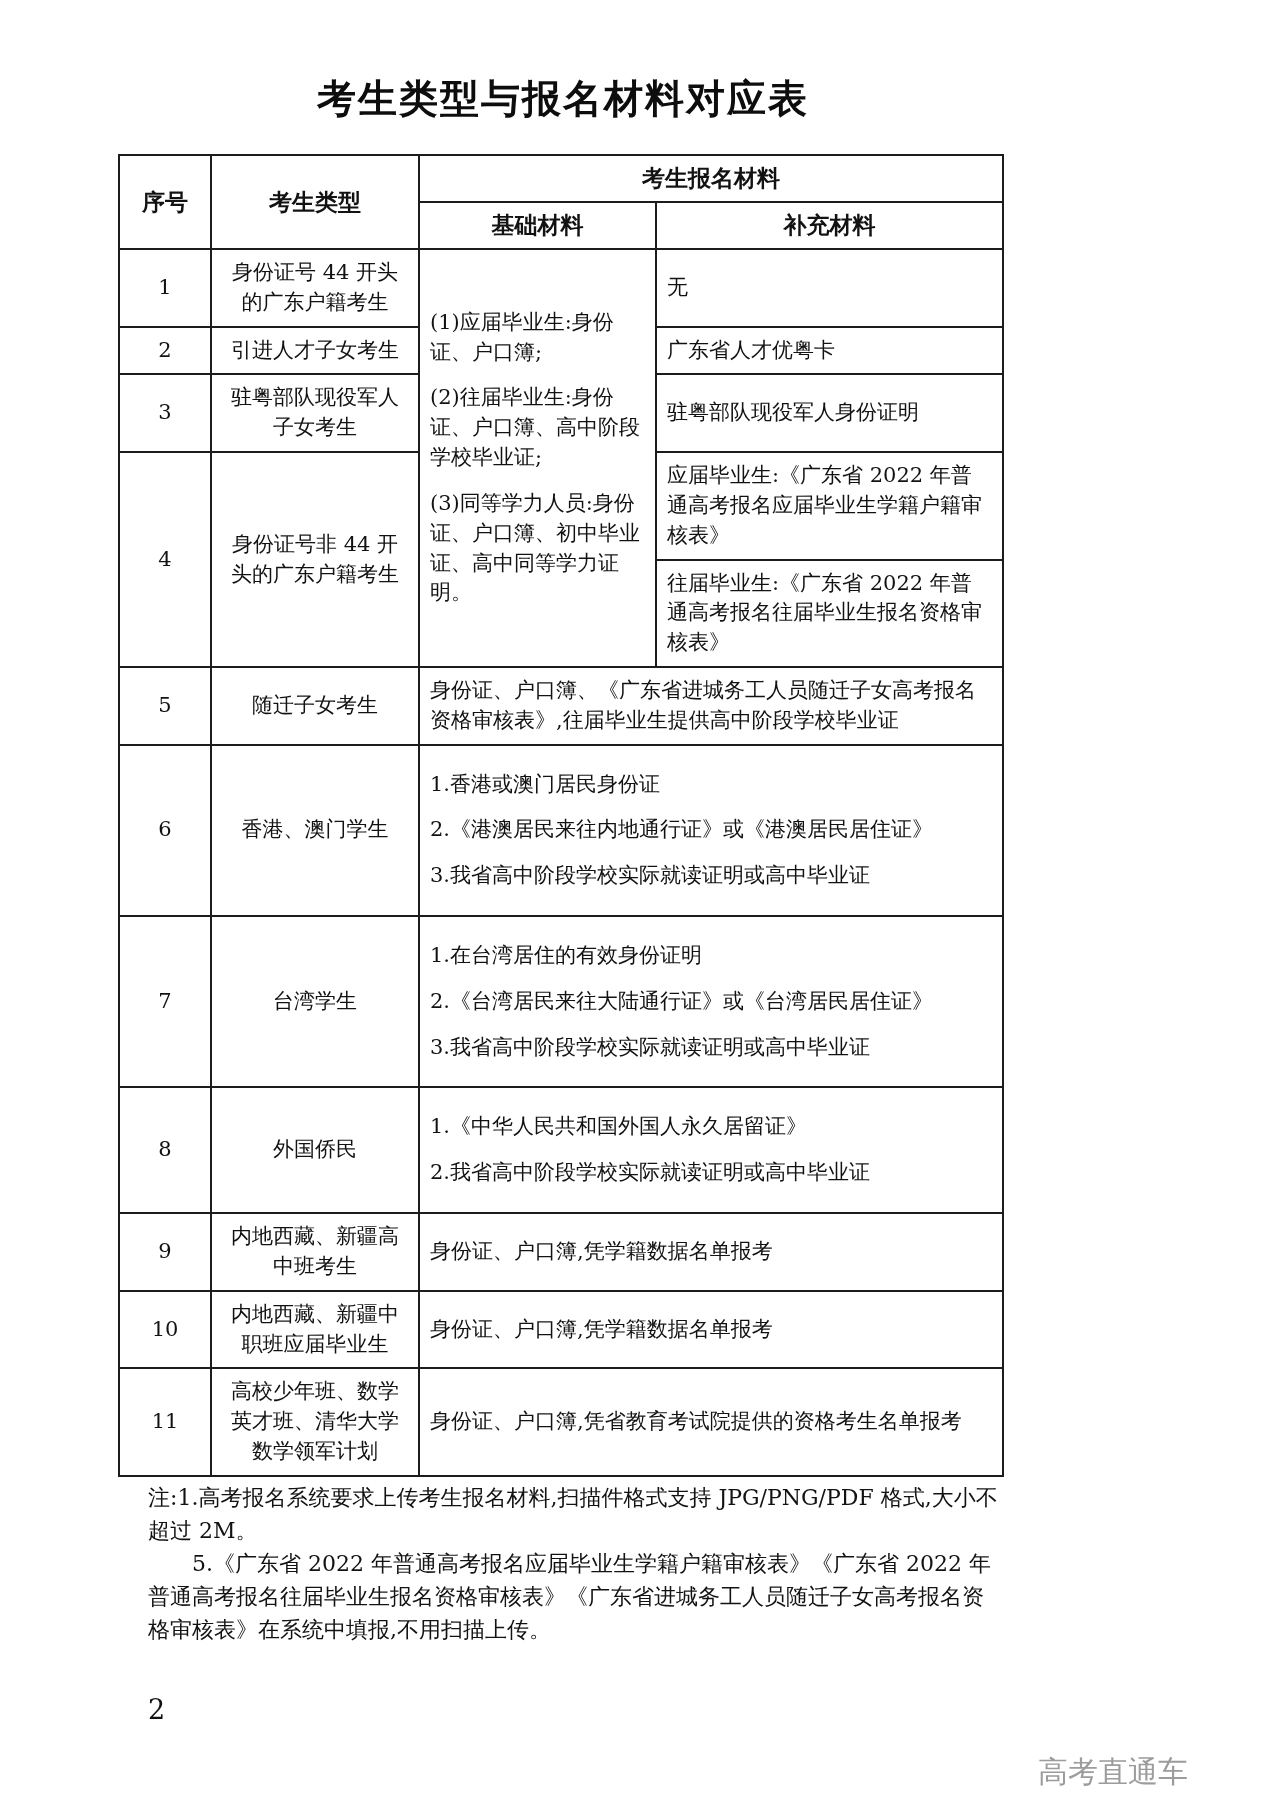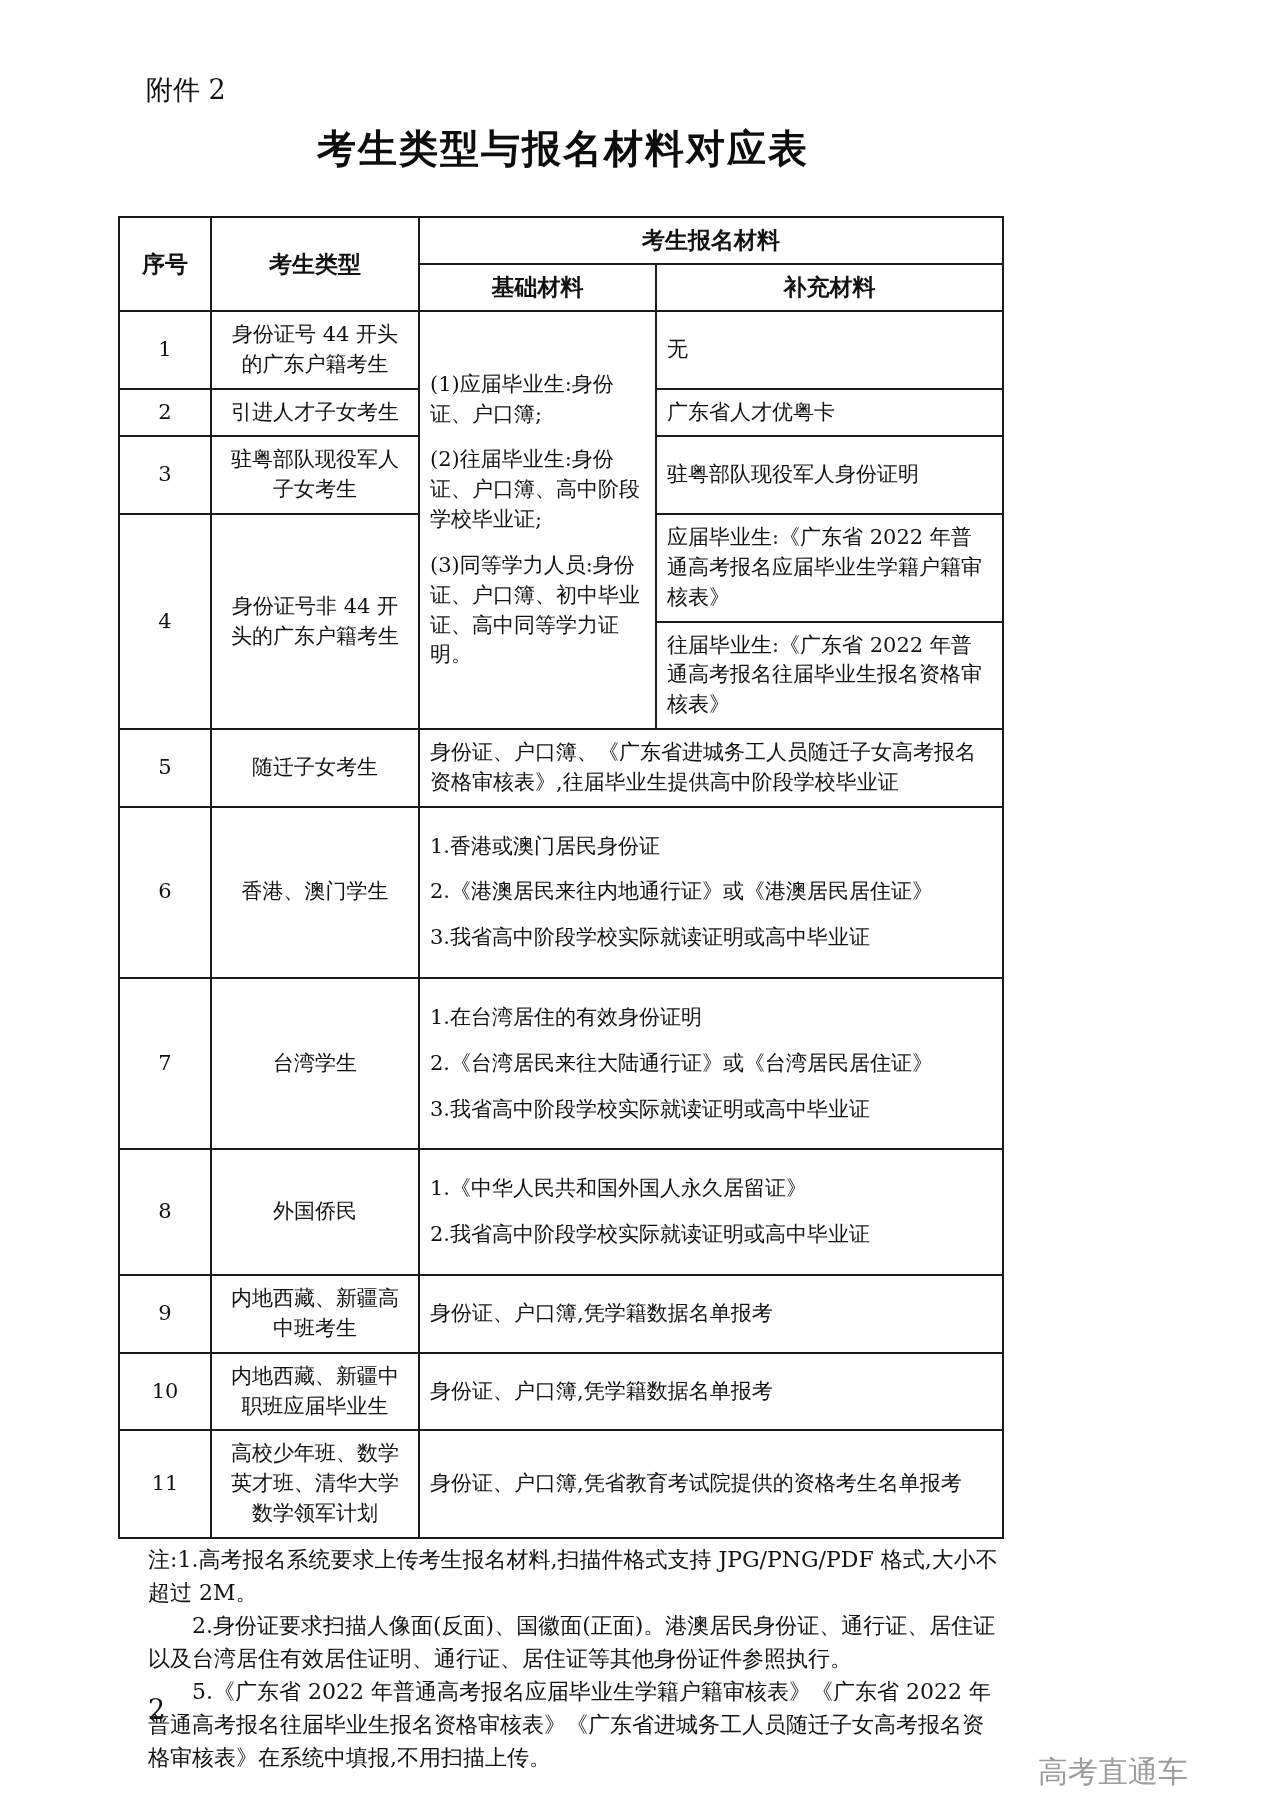--- a/index.html
+++ b/index.html
@@ -23,21 +23,21 @@
     font-size: 27px;
     margin-left: 28px;
     margin-bottom: 14px;
   }
   .doc-title {
     font-family: Liberation Serif, serif;
     font-weight: 700;
     font-size: 39px;
     letter-spacing: 2px;
     text-align: center;
-    margin-bottom: 40px;
+    margin-bottom: 28px;
     color: #0d0d0d;
   }
   table.materials {
     border-collapse: collapse;
     table-layout: fixed;
     width: 884px;
   }
   table.materials col.c1 { width: 92px; }
   table.materials col.c2 { width: 208px; }
   table.materials col.c3 { width: 237px; }
@@ -86,21 +86,20 @@
     color: #9c9c9c;
     font-family: "Liberation Sans", "DejaVu Sans", sans-serif;
   }
 </style>
 </head>
 <body>
 
 <div class="page">
   <div class="content">
 
-    <div class="attachment-label">附件 2</div>
 
     <div class="doc-title">考生类型与报名材料对应表</div>
 
     <table class="materials">
       <colgroup>
         <col class="c1">
           <col class="c2">
           <col class="c3">
           <col class="c4">
       </colgroup>
@@ -198,21 +197,20 @@
         <tr>
           <td class="center">11</td>
           <td class="center">高校少年班、数学英才班、清华大学数学领军计划</td>
           <td class="left" colspan="2">身份证、户口簿,凭省教育考试院提供的资格考生名单报考</td>
         </tr>
       </tbody>
     </table>
 
     <div class="notes">
       <p class="note-first">注:1.高考报名系统要求上传考生报名材料,扫描件格式支持 JPG/PNG/PDF 格式,大小不超过 2M。</p>
-      <p>2.身份证要求扫描人像面(反面)、国徽面(正面)。港澳居民身份证、通行证、居住证以及台湾居住有效居住证明、通行证、居住证等其他身份证件参照执行。</p>
       <p>5.《广东省 2022 年普通高考报名应届毕业生学籍户籍审核表》《广东省 2022 年普通高考报名往届毕业生报名资格审核表》《广东省进城务工人员随迁子女高考报名资格审核表》在系统中填报,不用扫描上传。</p>
     </div>
 
   </div>
 
   <div class="page-number">2</div>
   <div class="watermark">高考直通车</div>
 </div>
 
 </body></html>

